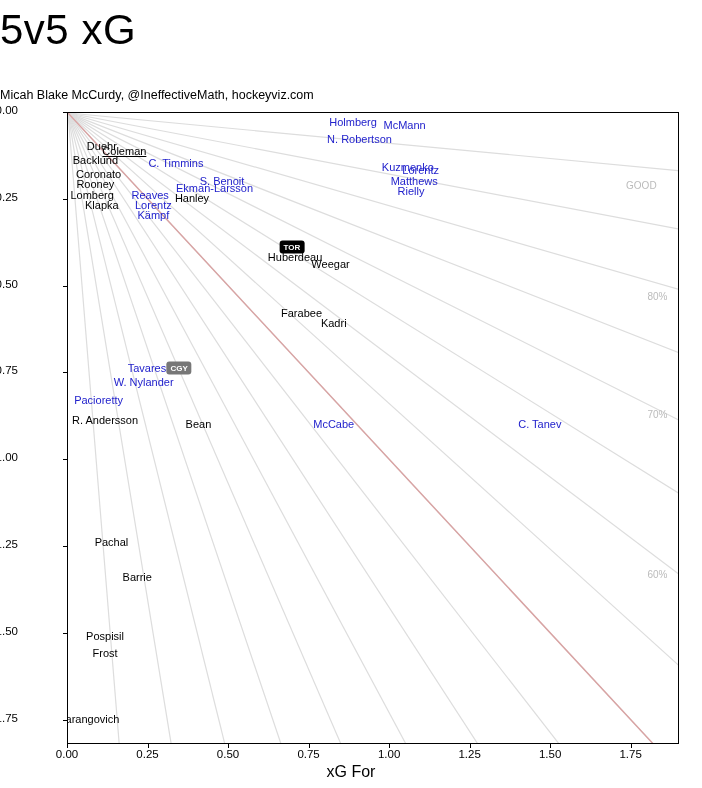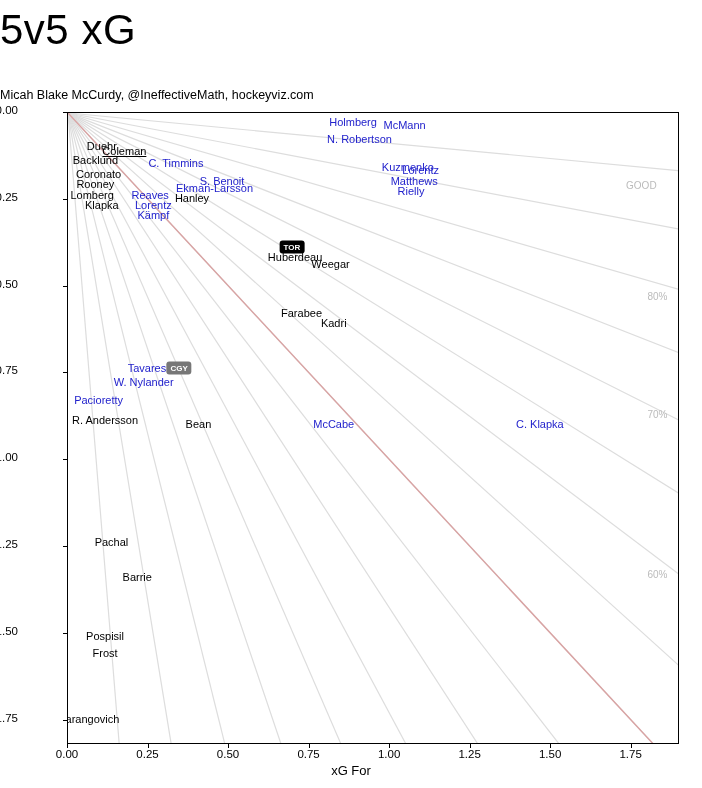--- a/index.html
+++ b/index.html
@@ -7,21 +7,21 @@
   #root{position:relative;width:702px;height:788px;overflow:hidden;}
 
   .title{position:absolute;left:0;top:6px;width:702px;text-align:left;font-size:42px;font-weight:400;letter-spacing:0.5px;}
   .subtitle{position:absolute;left:0;top:58px;width:702px;text-align:center;font-size:19px;font-weight:400;}
   .credit{position:absolute;left:0;top:88px;width:702px;font-size:12.5px;font-weight:400;}
 
   
   #plot{position:absolute;left:67px;top:112px;width:612px;height:632px;background:#fff;border:1px solid #000;box-sizing:border-box;overflow:hidden;}
   #plotinner{position:absolute;left:0;top:0;width:100%;height:100%;}
   svg.fan{position:absolute;left:0;top:0;width:612px;height:632px;}
-  .xlabel{position:absolute;left:0;top:763px;width:702px;text-align:center;font-size:13px;}
+  .xlabel{position:absolute;left:0;top:763px;width:702px;text-align:center;font-size:16px;}
 
   .ytick{position:absolute;right:684px;font-size:11.5px;text-align:right;width:60px;}
   .ytickmark{position:absolute;width:4px;height:1px;background:#000;}
   .xtick{position:absolute;top:748px;font-size:11.5px;text-align:center;width:60px;}
   .xtickmark{position:absolute;height:4px;width:1px;background:#000;}
 
   .pt{position:absolute;font-size:11px;white-space:nowrap;transform:translate(-50%,-50%);}
   .tor{color:#2222cc;}
   .cgy{color:#000000;}
   .glabel{position:absolute;font-size:10px;color:#bbbbbb;white-space:nowrap;transform:translate(-50%,-50%);margin-top:30px;}
@@ -118,21 +118,21 @@
         <div class="pt cgy" style="left: 227.084px; top: 144.11px;">Huberdeau</div>
         <div class="pt cgy" style="left: 262.516px; top: 151.055px;">Weegar</div>
         <div class="pt cgy" style="left: 233.526px; top: 199.67px;">Farabee</div>
         <div class="pt cgy" style="left: 265.737px; top: 210.088px;">Kadri</div>
         <div class="pt tor" style="left: 30.6px; top: 255.231px; margin-top: 32px;">Pacioretty</div>
         <div class="pt tor" style="left: 78.9158px; top: 255.231px;">Tavares</div>
         <div class="pt tor" style="left: 75.6947px; top: 269.121px;">W. Nylander</div>
         <div class="pt cgy" style="left: 37.0421px; top: 307.319px;">R. Andersson</div>
         <div class="pt cgy" style="left: 130.453px; top: 310.791px;">Bean</div>
         <div class="pt tor" style="left: 265.737px; top: 310.791px;">McCabe</div>
-        <div class="pt tor" style="left: 471.884px; top: 310.791px;">C. Klapka</div>
+        <div class="pt tor" style="left: 471.884px; top: 310.791px;">C. Tanev</div>
         <div class="pt cgy" style="left: 43.4842px; top: 428.857px;">Pachal</div>
         <div class="pt cgy" style="left: 69.2526px; top: 463.582px;">Barrie</div>
         <div class="pt cgy" style="left: 37.0421px; top: 522.615px;">Pospisil</div>
         <div class="pt cgy" style="left: 37.0421px; top: 539.978px;">Frost</div>
         <div class="pt cgy" style="left: 17.7158px; top: 605.956px;">Sharangovich</div>
         <div class="pt cgy" style="left: 30.6px; top: 605.956px; margin-top: 46px;">Zary</div>
         <div class="glabel" style="left: 573.347px; top: 41.6703px;">GOOD</div>
         <div class="glabel" style="left: 589.453px; top: 152.791px;">80%</div>
         <div class="glabel" style="left: 589.453px; top: 270.857px;">70%</div>
         <div class="glabel" style="left: 589.453px; top: 430.593px;">60%</div>

